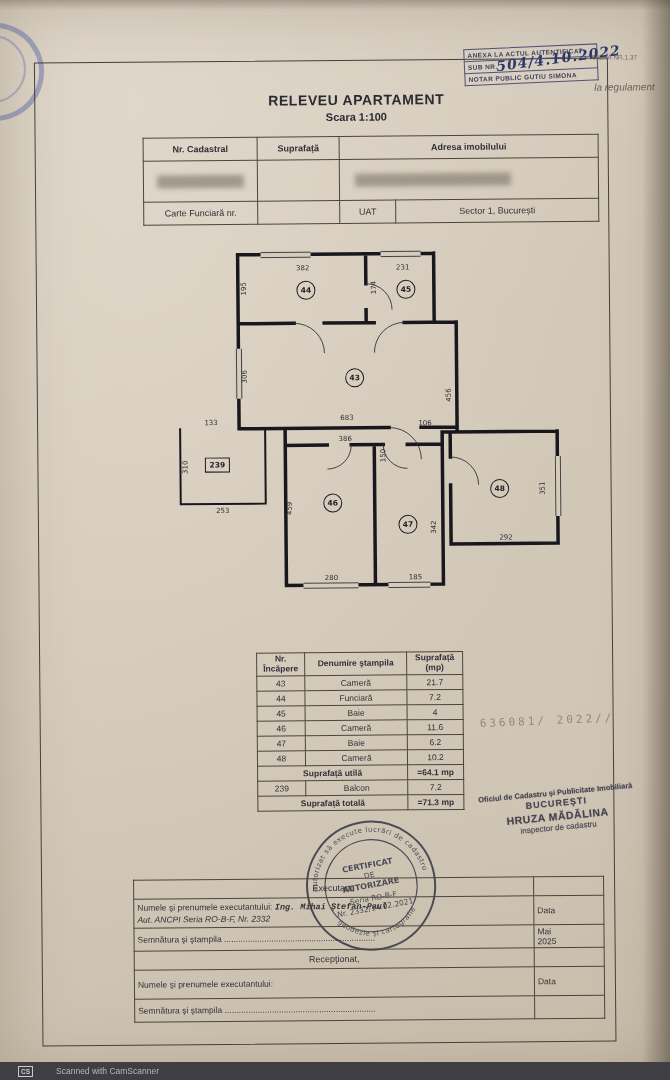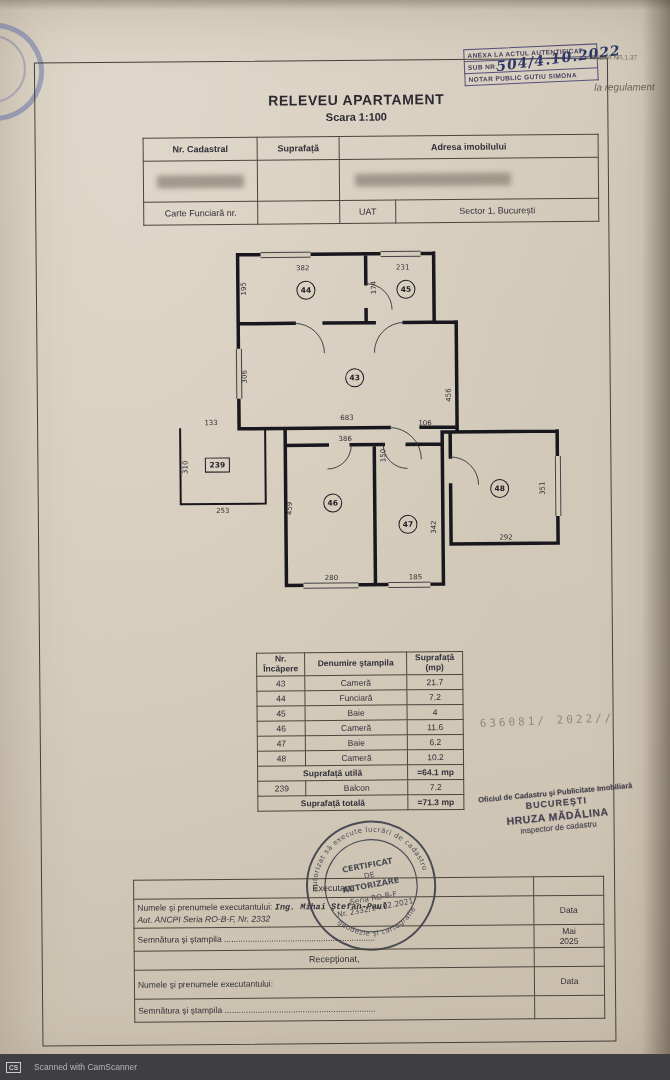--- a/index.html
+++ b/index.html
@@ -73,28 +73,28 @@
   .round-stamp{position:absolute;left:298px;top:816px;width:140px;height:140px;transform:rotate(-10deg);}
   .stamp-ring{fill:none;stroke:#2c3140;stroke-width:2;}
   .stamp-ring.thin{stroke-width:1.1;}
   .stamp-arc{font-family:"DejaVu Sans",sans-serif;font-size:7px;fill:#2c3140;letter-spacing:.5px;}
   .stamp-c{font-family:"DejaVu Sans",sans-serif;font-size:7.5px;fill:#2c3140;}
   .stamp-c.b{font-weight:bold;font-size:8px;}
   
   .exec-table{position:absolute;left:130px;top:878px;width:470px;font-size:8.5px;}
   .exec-table td{vertical-align:middle;}
   .exec-table .sec{height:16px;text-align:center;font-size:9px;}
-  .exec-table .rr{text-align:center;border-radius:9px;}
+  .exec-table .rr{text-align:left;border-radius:9px;}
   .exec-table .namecell{height:26px;}
   .exec-table .signcell{height:20px;}
   .exec-table i{font-family:Liberation Mono, monospace;font-weight:bold;}
   .aut{font-style:italic;margin-top:1px;}
   
-  .scan-bar{position:absolute;left:0;right:0;bottom:0;height:26px;background:#3e3e43;
-    display:flex;align-items:center;padding-left:6px;gap:13px;z-index:9;}
+  .scan-bar{position:absolute;left:0;right:0;bottom:0;height:18px;background:#3e3e43;
+    display:flex;align-items:center;padding-left:18px;gap:23px;z-index:9;}
   .cs-logo{display:inline-block;border:1px solid #c9c9ce;color:#c9c9ce;font-size:6.5px;
     font-weight:bold;padding:0 2px;line-height:9px;}
   .scan-text{color:#b5b5bb;font-size:8.5px;}
   
   .edge-right{position:absolute;right:0;top:0;bottom:18px;width:28px;z-index:4;pointer-events:none;
     background:linear-gradient(to right,rgba(0,0,0,0),rgba(60,50,38,.45));}
   .edge-top{position:absolute;left:0;right:0;top:0;height:10px;z-index:4;pointer-events:none;
     background:linear-gradient(to bottom,rgba(50,42,32,.25),rgba(0,0,0,0));}
 </style>
 </head>

